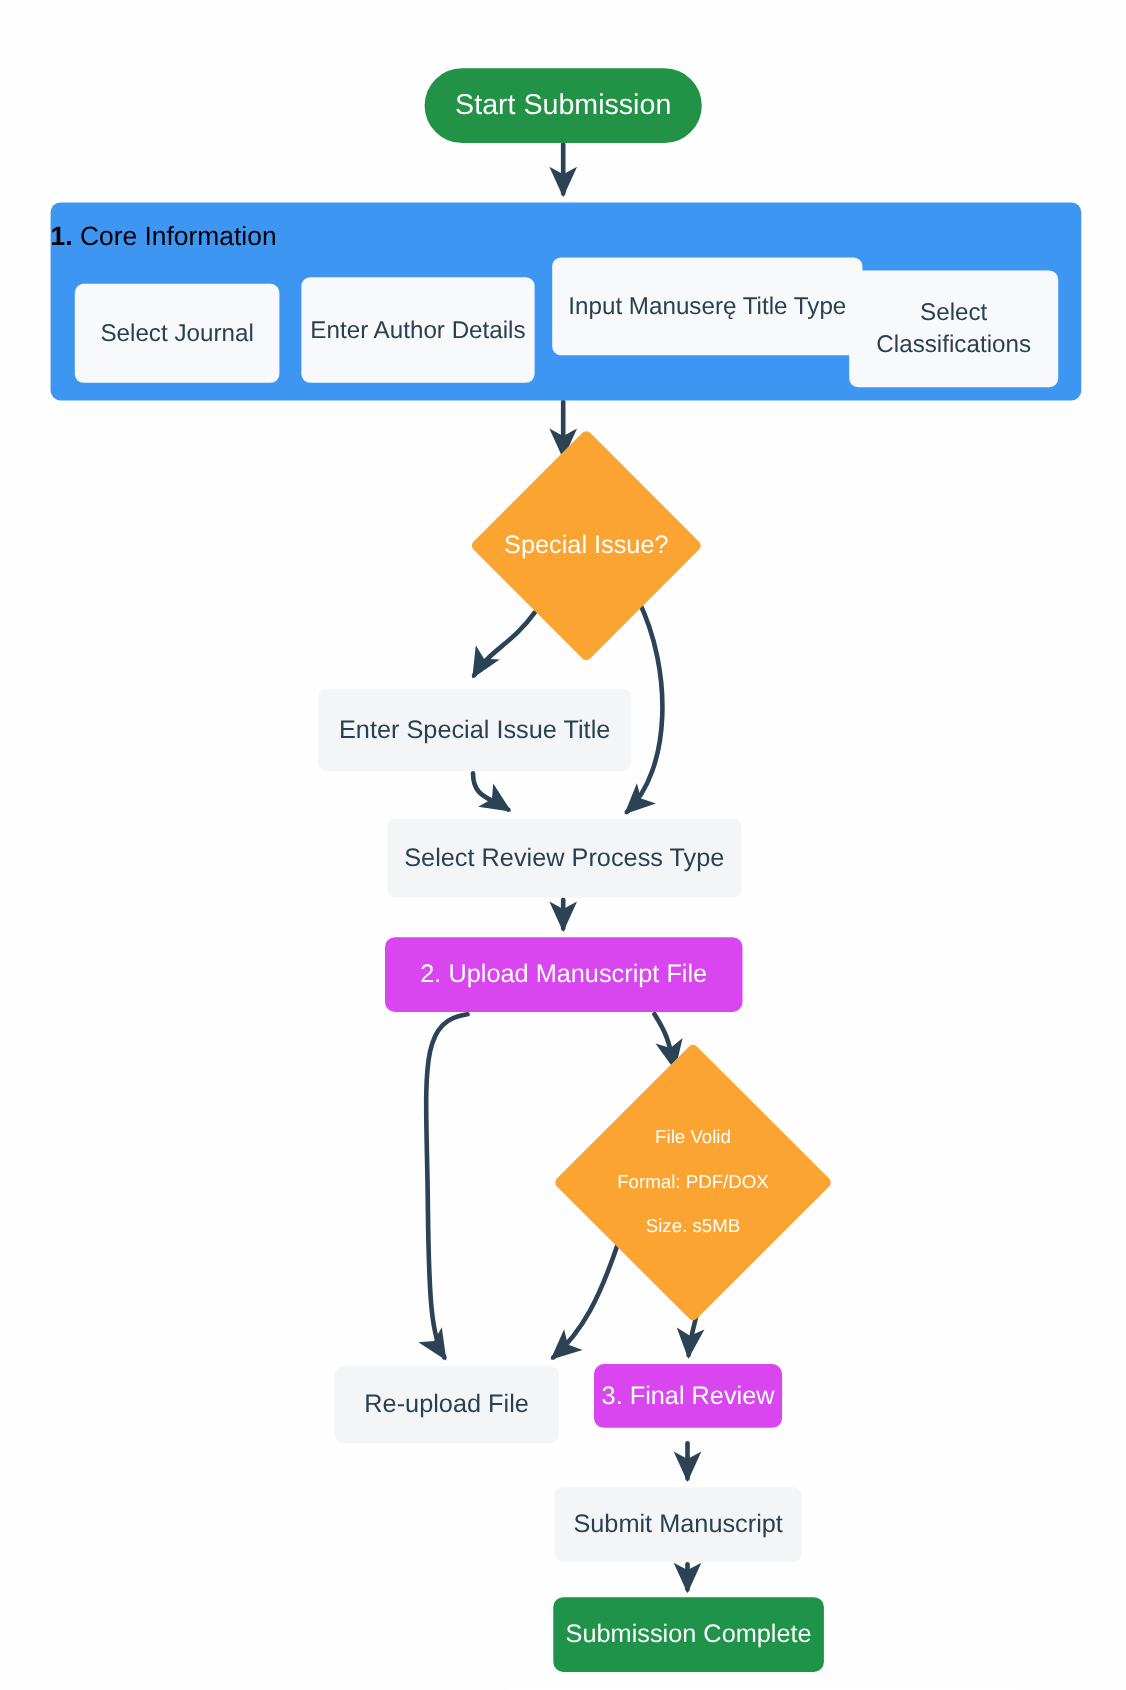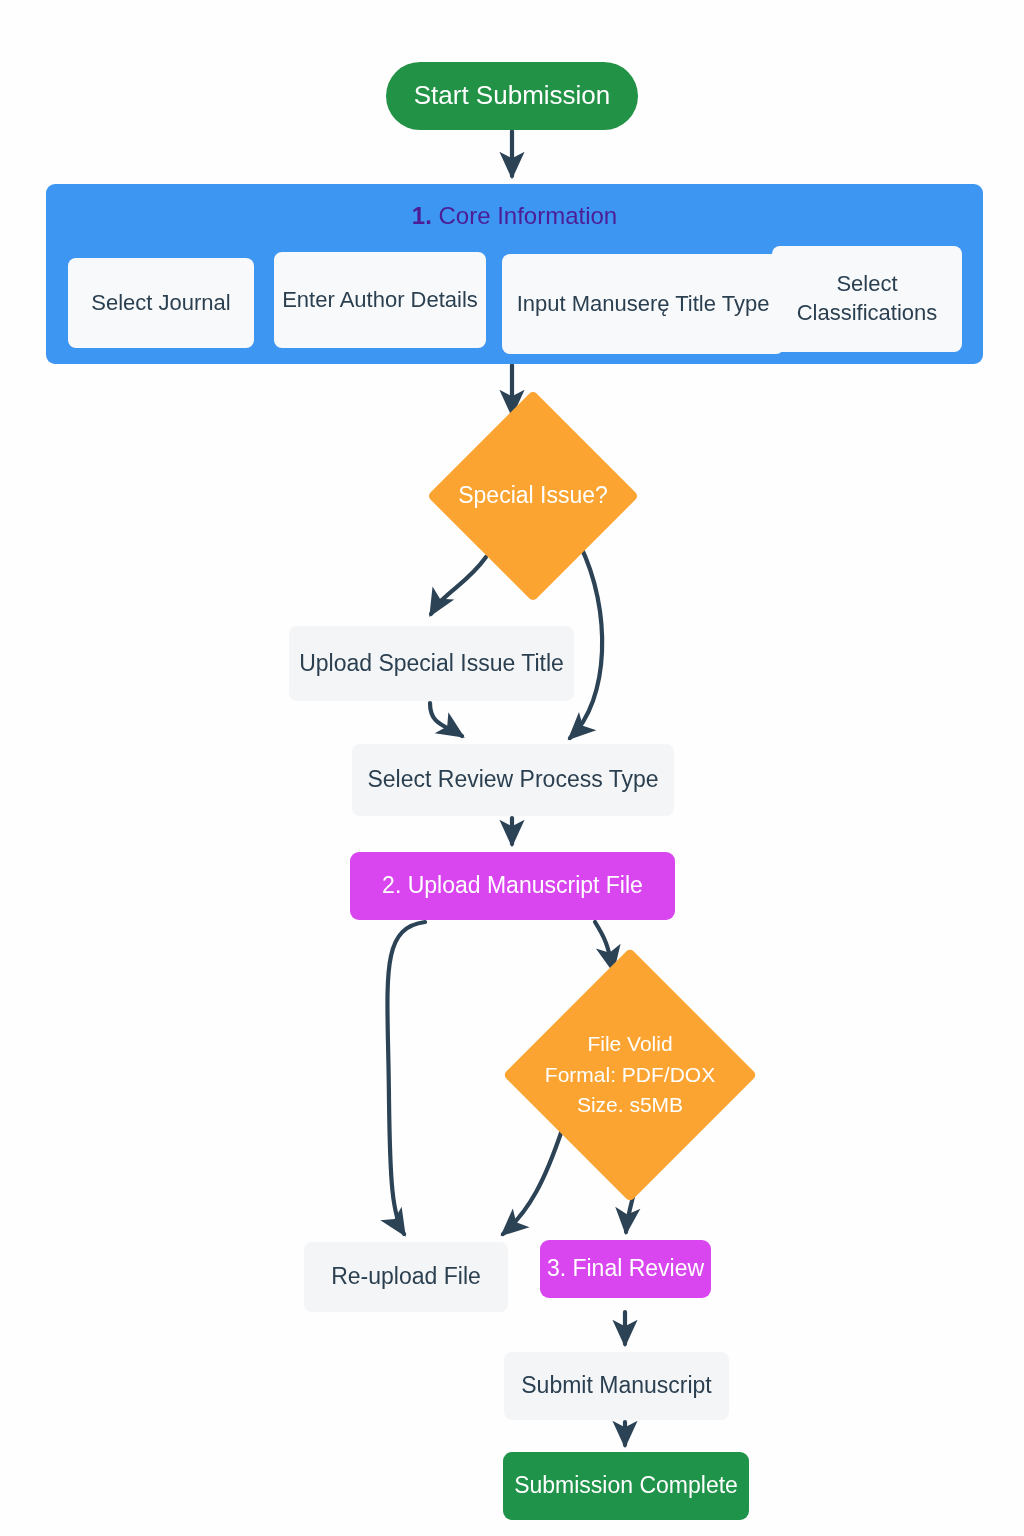--- a/index.html
+++ b/index.html
@@ -66,43 +66,42 @@
     width: 937px;
     height: 180px;
     background: #3d96f2;
     border-radius: 9px;
   }
   .group-title {
     position: absolute;
     left: 0;
     top: 18px;
     width: 937px;
-    text-align: center;
-    color: #4c1d95;
+    color: #000000;
     font-size: 24px;
   }
   .group-title .num { font-weight: bold; }
 
   .subnode {
     position: absolute;
     display: flex;
     align-items: center;
     justify-content: center;
     text-align: center;
     background: #f8f9fa;
     border-radius: 8px;
     color: #2a3f50;
     font-size: 22px;
     line-height: 1.3;
     box-sizing: border-box;
     padding: 4px 8px;
   }
   .sub-0 { left: 22px;  top: 74px; width: 186px; height: 90px; }
   .sub-1 { left: 228px; top: 68px; width: 212px; height: 96px; }
-  .sub-2 { left: 456px; top: 70px; width: 282px; height: 100px; }
+  .sub-2 { left: 456px; top: 50px; width: 282px; height: 89px; }
   .sub-3 { left: 726px; top: 62px; width: 190px; height: 106px; }
 
   
   .n-proc {
     background: #f4f5f6;
     border-radius: 8px;
     color: #2a3f50;
     font-size: 23px;
   }
   .n-special-title { left: 289px; top: 626px; width: 285px; height: 75px; }
@@ -142,21 +141,21 @@
     text-align: center;
     line-height: 1.45;
   }
   .d-special {
     left: 438px; top: 421px; width: 150px; height: 150px;
   }
   .d-special .diamond-label { font-size: 23px; }
   .d-file {
     left: 520px; top: 985px; width: 180px; height: 180px;
   }
-  .d-file .diamond-label { font-size: 21px; }
+  .d-file .diamond-label { font-size: 17px; gap: 16px; }
 </style>
 </head>
 <body>
 
 <div id="canvas">
 
   <svg id="edges" viewBox="0 0 1024 1536" xmlns="http://www.w3.org/2000/svg">
     <defs>
       <marker id="ah" markerWidth="9" markerHeight="9" refX="6.2" refY="3.2" orient="auto" markerUnits="strokeWidth">
         <path d="M0.4,0.2 L7,3.2 L0.4,6.2 L2,3.2 Z" fill="#2c4356"></path>
@@ -200,21 +199,21 @@
     <div class="subnode sub-1">Enter Author Details</div>
     <div class="subnode sub-2">Input Manuserę Title Type</div>
     <div class="subnode sub-3">Select Classifications</div>
   </div>
 
   <div class="diamond-wrap d-special">
     <div class="diamond-shape"></div>
     <div class="diamond-label">Special Issue?</div>
   </div>
 
-  <div class="node n-proc n-special-title">Upload Special Issue Title</div>
+  <div class="node n-proc n-special-title">Enter Special Issue Title</div>
 
   <div class="node n-proc n-review-type">Select Review Process Type</div>
 
   <div class="node n-step n-upload">2. Upload Manuscript File</div>
 
   <div class="diamond-wrap d-file">
     <div class="diamond-shape"></div>
     <div class="diamond-label">
       <span>File Volid</span>
       <span>Formal: PDF/DOX</span>

